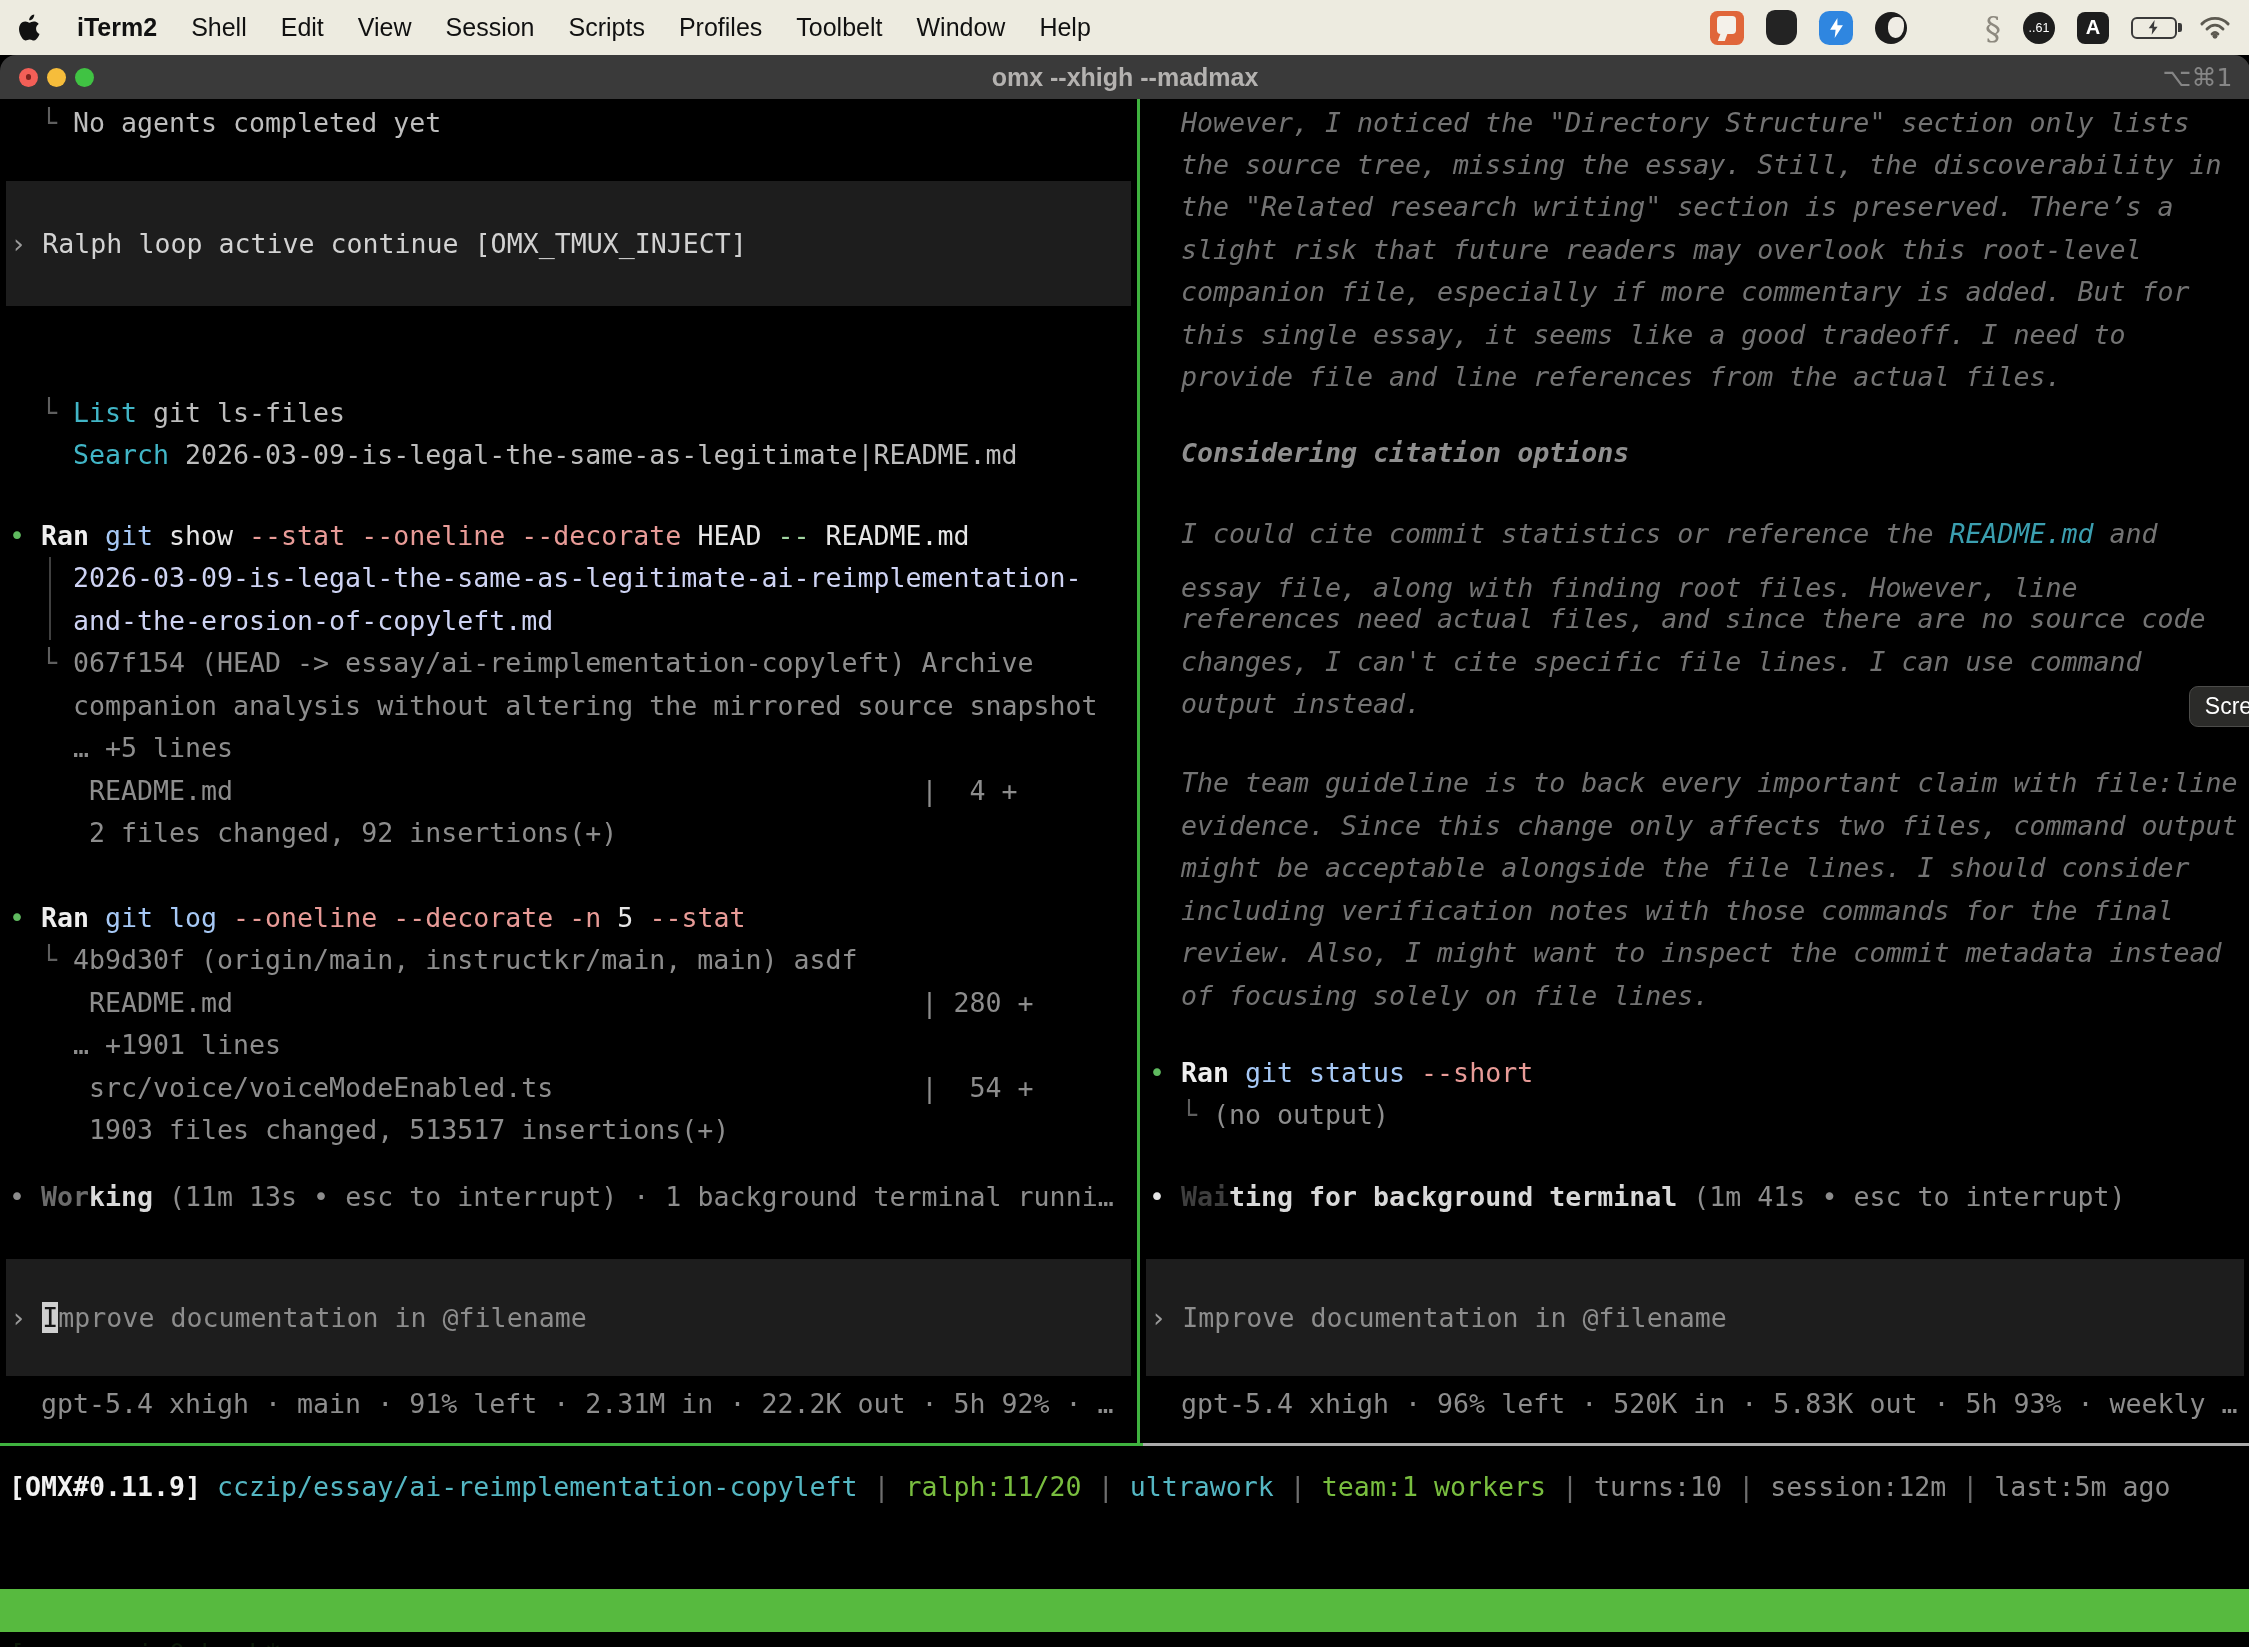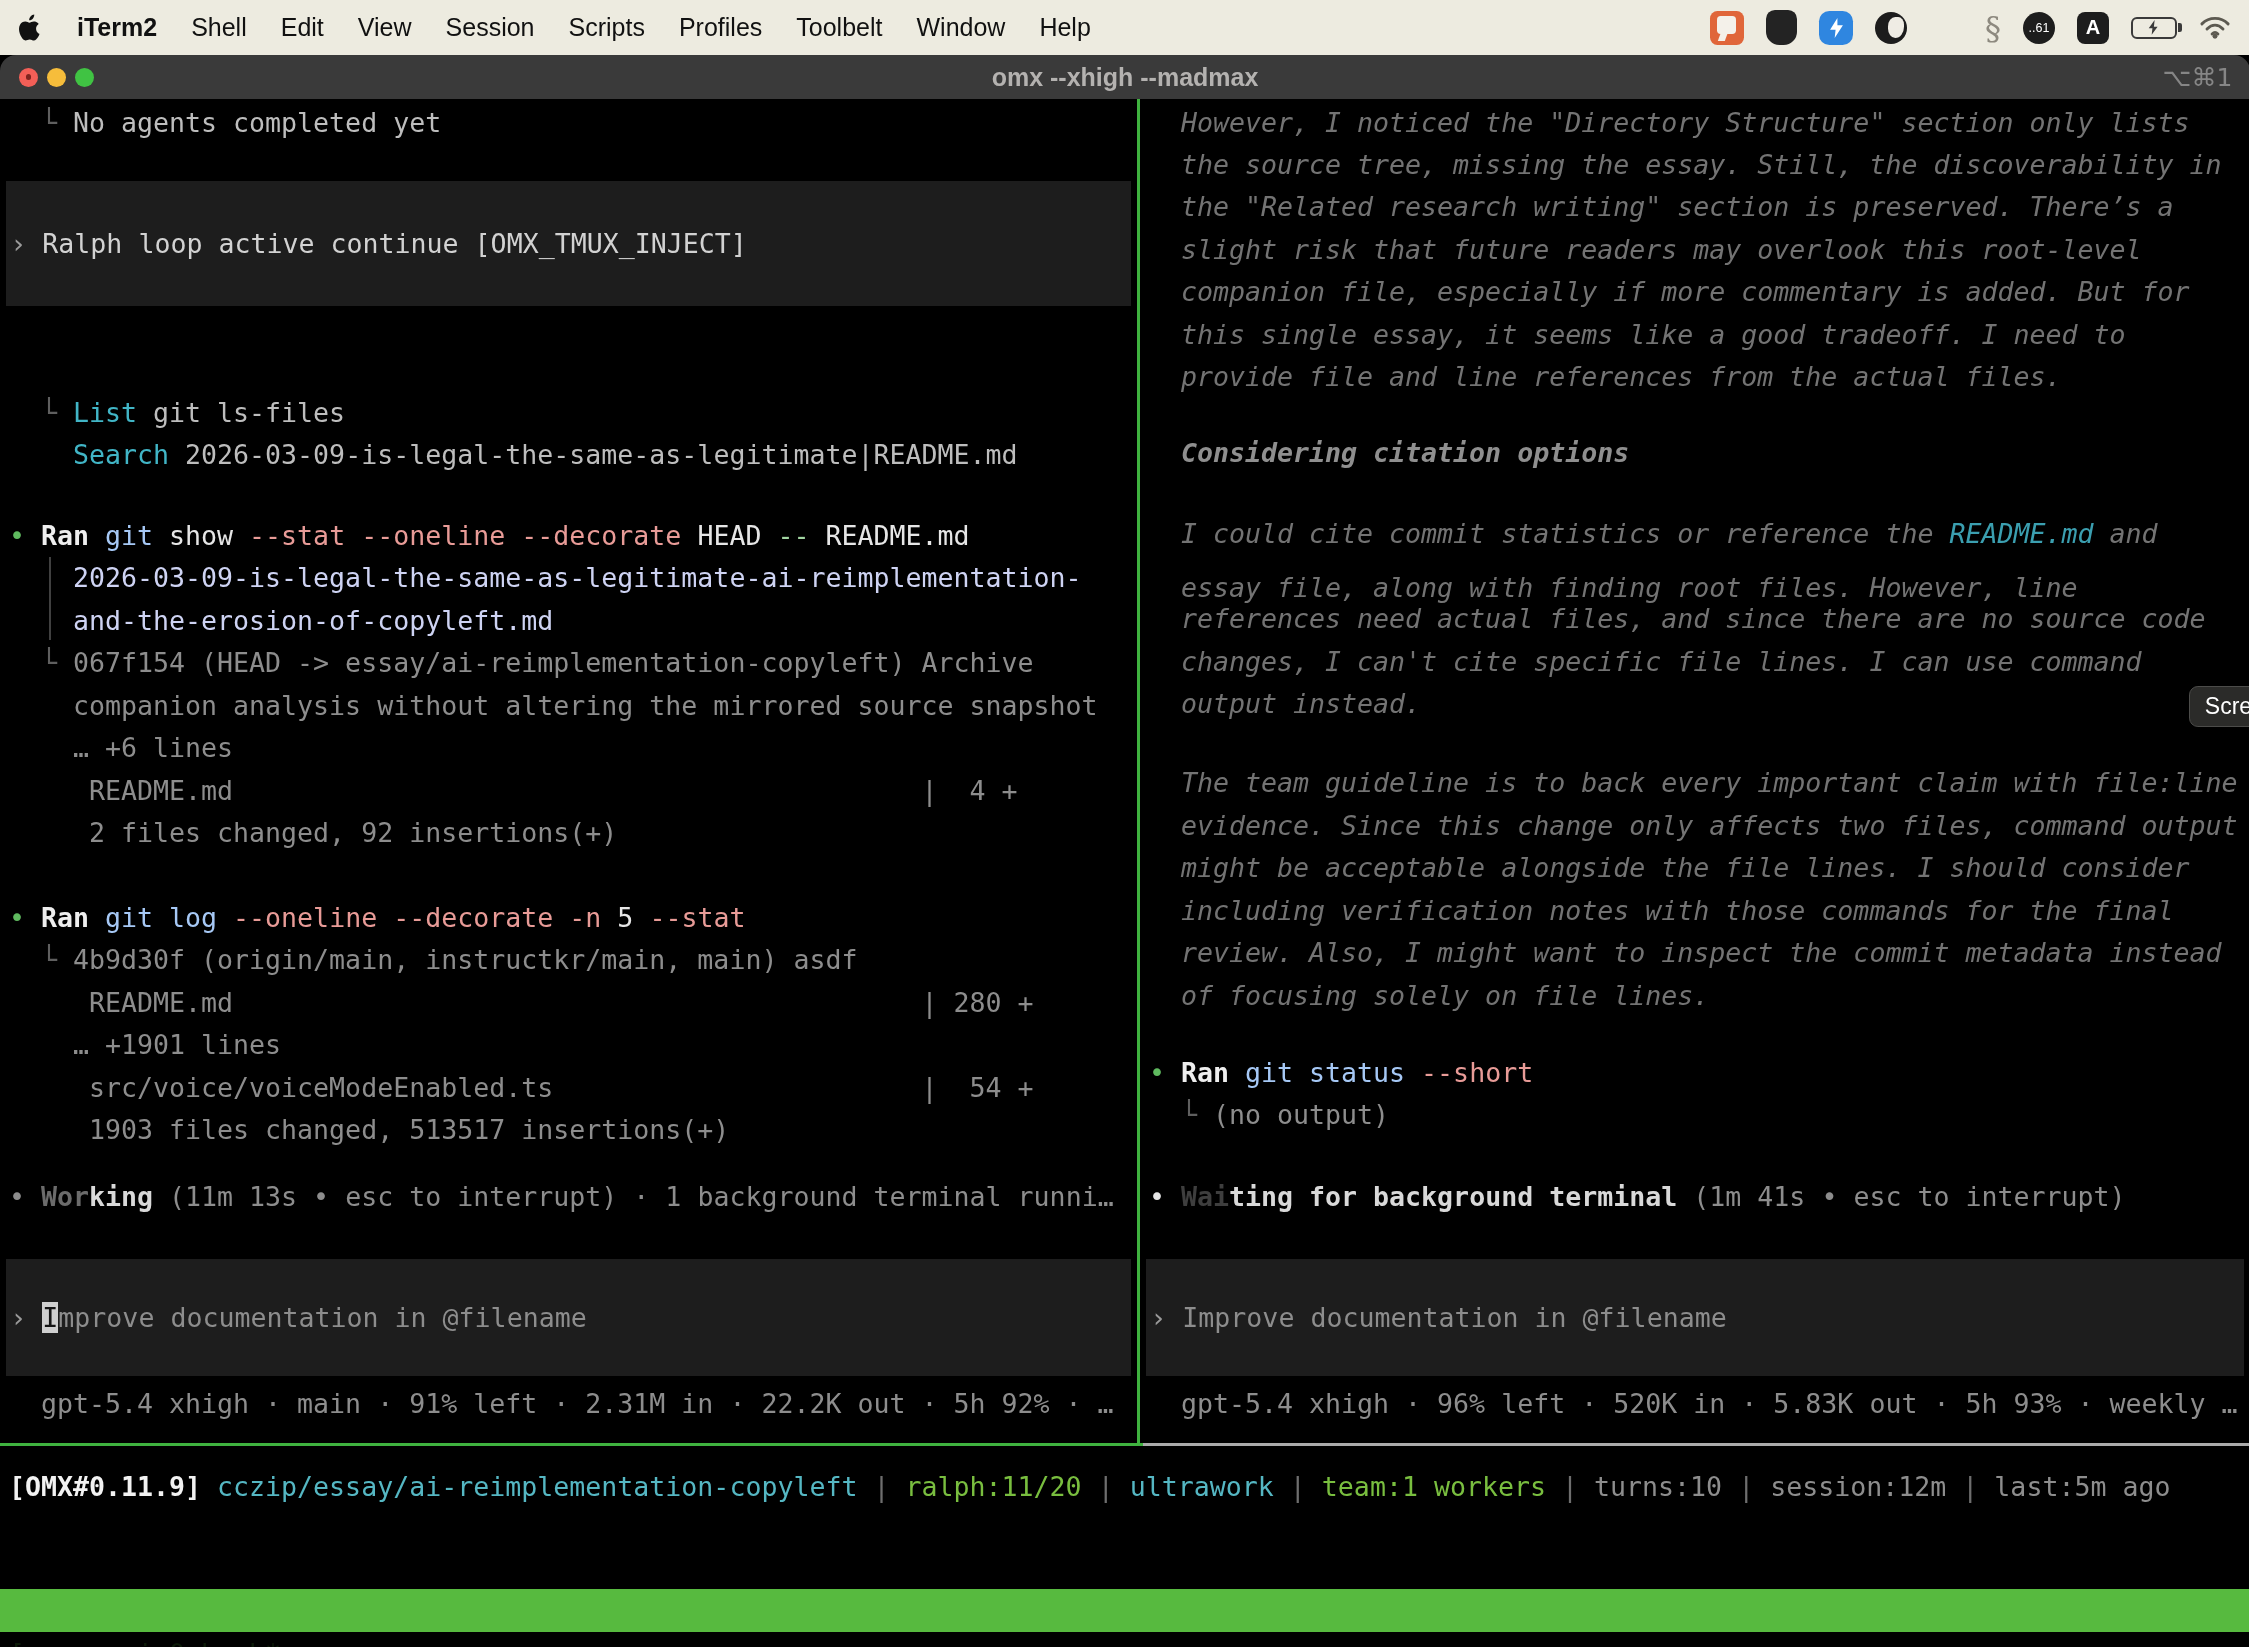--- a/index.html
+++ b/index.html
@@ -182,21 +182,21 @@
 
   <div class="pane" id="pane-left">
       <div class="trow" style="top: 1.5px;"><span class="c-dg">  └ </span><span class="c-lg">No agents completed yet</span></div>
       <div class="trow" style="top: 292px;"><span class="c-dg">  └ </span><span class="c-cy">List</span><span class="c-lg"> git ls-files</span></div>
       <div class="trow" style="top: 334px;"><span class="c-dg">    </span><span class="c-cy">Search</span><span class="c-lg"> 2026-03-09-is-legal-the-same-as-legitimate|README.md</span></div>
       <div class="trow" style="top: 415px;"><span class="c-gb">• </span><span class="c-w">Ran </span><span class="c-bl">git </span><span class="c-wt">show </span><span class="c-sa">--stat --oneline --decorate </span><span class="c-wt">HEAD </span><span class="c-mg">-- </span><span class="c-wt">README.md</span></div>
       <div class="trow" style="top: 457px;"><span class="c-g">    </span><span class="c-lv">2026-03-09-is-legal-the-same-as-legitimate-ai-reimplementation-</span></div>
       <div class="trow" style="top: 500px;"><span class="c-g">    </span><span class="c-lv">and-the-erosion-of-copyleft.md</span></div>
       <div class="trow" style="top: 542px;"><span class="c-dg">  └ </span><span class="c-g2">067f154 (HEAD -&gt; essay/ai-reimplementation-copyleft) Archive</span></div>
       <div class="trow" style="top: 585px;"><span class="c-g2">    companion analysis without altering the mirrored source snapshot</span></div>
-      <div class="trow" style="top: 627px;"><span class="c-g2">    … +6 lines</span></div>
+      <div class="trow" style="top: 627px;"><span class="c-g2">    … +5 lines</span></div>
       <div class="trow" style="top: 670px;"><span class="c-g2">     README.md                                           |  4 +</span></div>
       <div class="trow" style="top: 712px;"><span class="c-g2">     2 files changed, 92 insertions(+)</span></div>
       <div class="trow" style="top: 797px;"><span class="c-gb">• </span><span class="c-w">Ran </span><span class="c-bl">git log </span><span class="c-sa">--oneline --decorate </span><span class="c-sa">-n </span><span class="c-wt">5 </span><span class="c-sa">--stat</span></div>
       <div class="trow" style="top: 839px;"><span class="c-dg">  └ </span><span class="c-g2">4b9d30f (origin/main, instructkr/main, main) asdf</span></div>
       <div class="trow" style="top: 882px;"><span class="c-g2">     README.md                                           | 280 +</span></div>
       <div class="trow" style="top: 924px;"><span class="c-g2">    … +1901 lines</span></div>
       <div class="trow" style="top: 967px;"><span class="c-g2">     src/voice/voiceModeEnabled.ts                       |  54 +</span></div>
       <div class="trow" style="top: 1009px;"><span class="c-g2">     1903 files changed, 513517 insertions(+)</span></div>
       <div class="trow" style="top: 1076px;"><span class="c-g2">• </span><span class="c-dim1">Wor</span><span class="c-shw">king</span><span class="c-g2"> (11m 13s • esc to interrupt) · 1 background terminal runni…</span></div>
       <div class="trow" style="top: 1283px;"><span class="c-g2">  gpt-5.4 xhigh · main · 91% left · 2.31M in · 22.2K out · 5h 92% · …</span></div>

